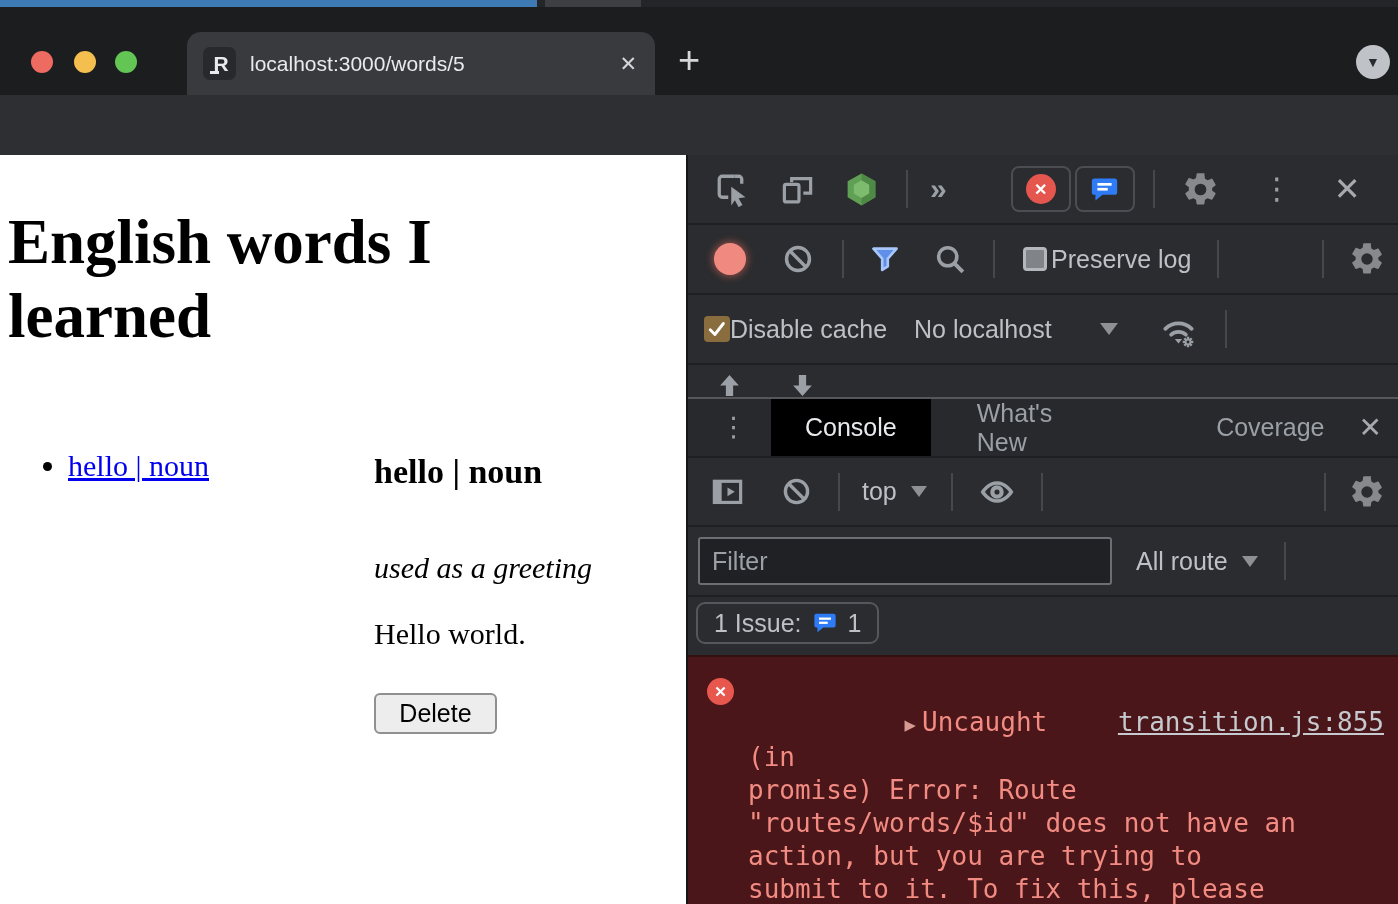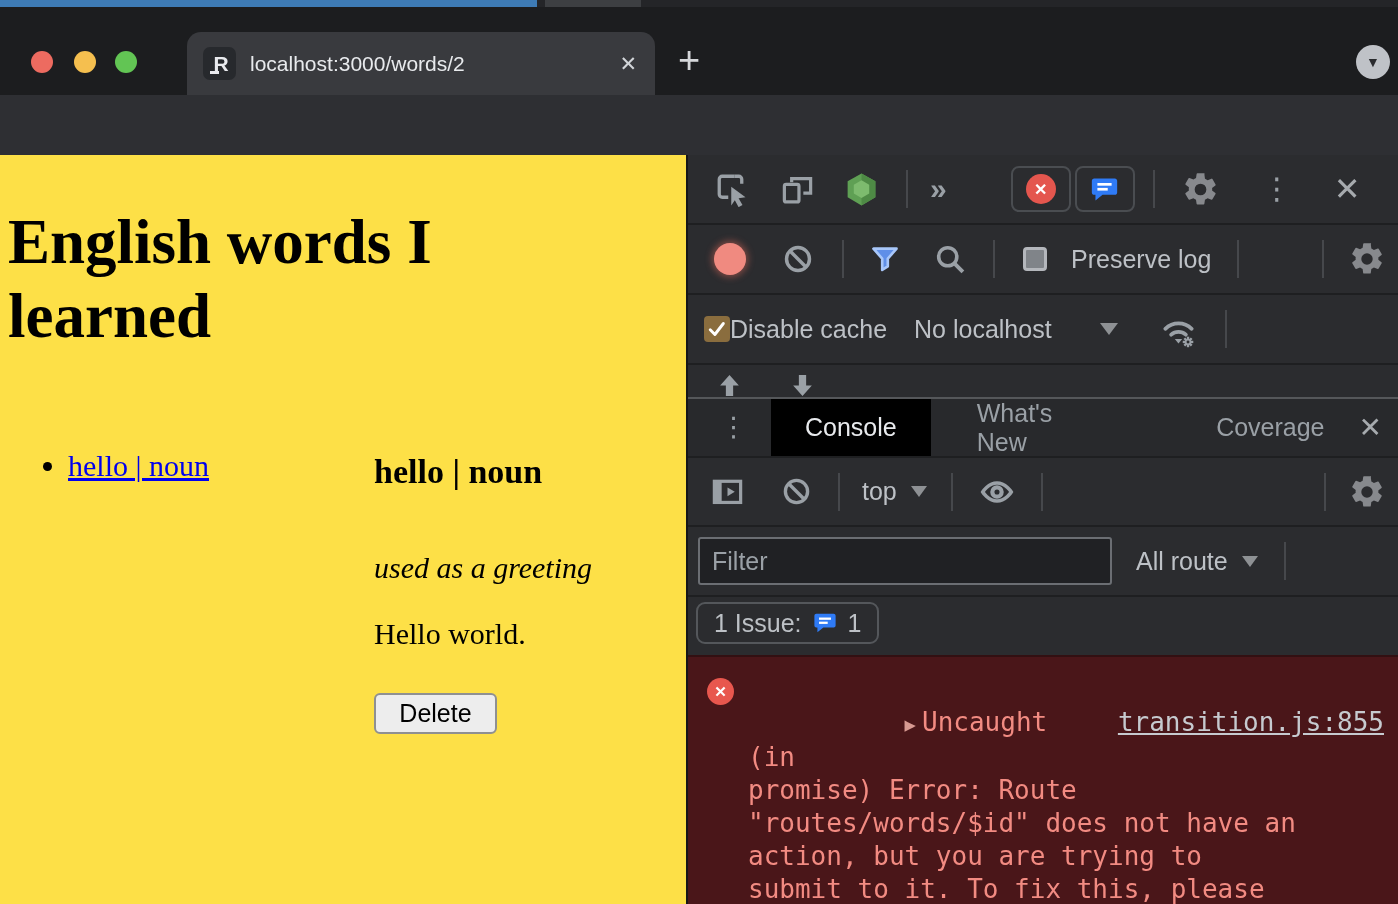--- a/index.html
+++ b/index.html
@@ -48,21 +48,21 @@
     position:absolute; left:1157px; top:100px; width:172px; height:49px; border-radius:25px;
     background:#18191b; display:flex; align-items:center;
   }
   .inc-circle { width:40px; height:40px; border-radius:50%; background:#f4f5f6; margin-left:6px;
     display:flex; align-items:center; justify-content:center; }
   .inc-label { color:#e8eaed; font-size:23px; margin-left:11px; }
   .menu-dots { position:absolute; left:1374px; top:102px; color:#d5d7da; font-size:30px; letter-spacing:0; }
   .vdots { color:#9aa0a6; font-size:27px; line-height:1; }
   
   .content { position:absolute; left:0; top:155px; width:1398px; height:749px; }
-  .page { position:absolute; left:0; top:0; width:686px; height:749px; background:#fde047;
+  .page { position:absolute; left:0; top:0; width:686px; height:749px; background:#ffffff;
     font-family:"Liberation Serif","DejaVu Serif",serif; color:#000; overflow:hidden; }
   .page h1 { position:absolute; left:8px; top:50px; width:560px; font-size:63px; line-height:1.18; font-weight:bold; }
   .word-list { position:absolute; left:40px; top:294px; font-size:30px; }
   .word-list li { margin-left:28px; }
   .word-list a { color:#0000ee; text-decoration:underline; }
   .detail-title { position:absolute; left:374px; top:298px; font-size:34px; font-weight:bold; }
   .detail-def { position:absolute; left:374px; top:396px; font-size:30px; font-style:italic; }
   .detail-ex { position:absolute; left:374px; top:462px; font-size:30px; }
   .delete-btn {
     position:absolute; left:374px; top:538px; width:123px; height:41px;
@@ -220,21 +220,21 @@
   <div class="tabstrip">
     <div class="light" style="left:31px;background:#ed6b60"></div>
     <div class="light" style="left:74px;background:#f5bf4f"></div>
     <div class="light" style="left:115px;background:#62c554"></div>
 
     <div class="tab">
       <div class="favicon">
         <span class="r">R</span>
         <span class="bar"></span>
       </div>
-      <span class="tab-title">localhost:3000/words/2</span>
+      <span class="tab-title">localhost:3000/words/5</span>
       <span class="tab-close">✕</span>
     </div>
     <div class="newtab">+</div>
     <div class="tabsearch">
         <span>▼</span>
       </div>
   </div>
 
   <div class="toolbar">
     <span class="nav-ic" style="left:20px;color:#d9dbde">←</span>
@@ -319,21 +319,21 @@
           </svg>
         <div class="sep" style="margin-left:28px"></div>
         <svg style="margin-left:24px" width="34" height="34">
             <use href="#i-funnel"></use>
           </svg>
         <svg class="ic" style="margin-left:32px" width="33" height="33">
             <use href="#i-search"></use>
           </svg>
         <div class="sep" style="margin-left:26px"></div>
         <div class="cbx" style="margin-left:28px"></div>
-        <span class="lbl" style="margin-left:24px">Preserve log</span>
+        <span class="lbl" style="margin-left:4px">Preserve log</span>
         <div class="sep" style="margin-left:26px"></div>
         <div class="sep" style="margin-left:auto"></div>
         <svg class="ic" style="margin-left:24px;margin-right:12px;color:#87898d" width="38" height="38">
             <use href="#i-gear"></use>
           </svg>
       </div>
 
       <div class="dt-row r3">
         <div class="cbx-on" style="margin-left:16px">
           <svg width="22" height="22">

